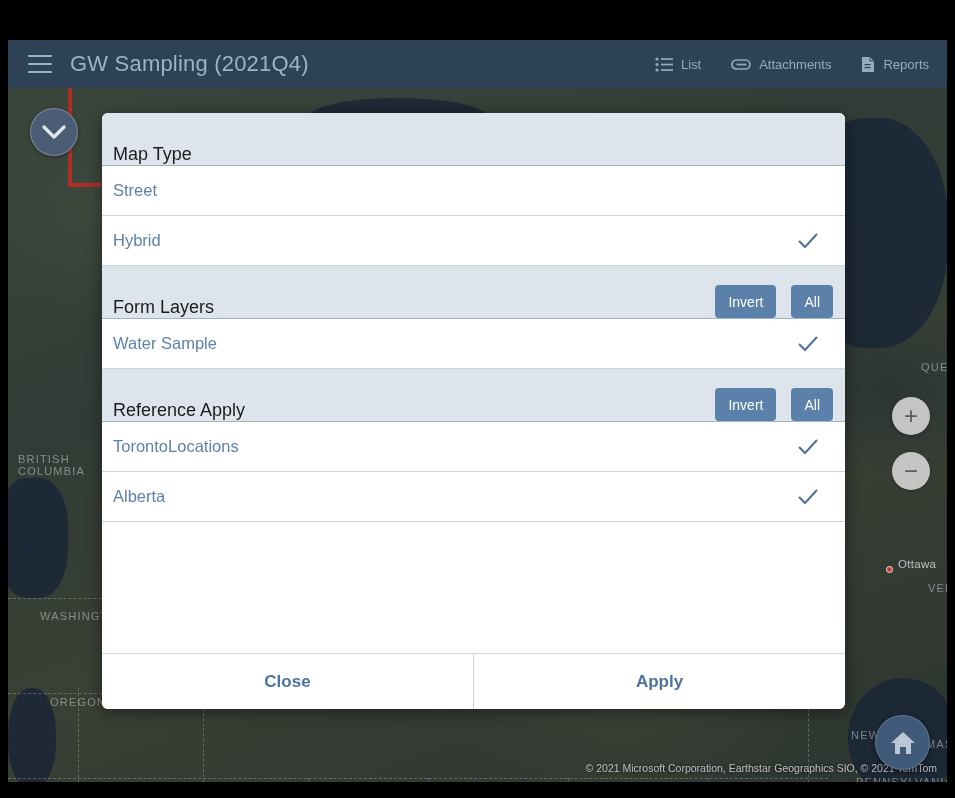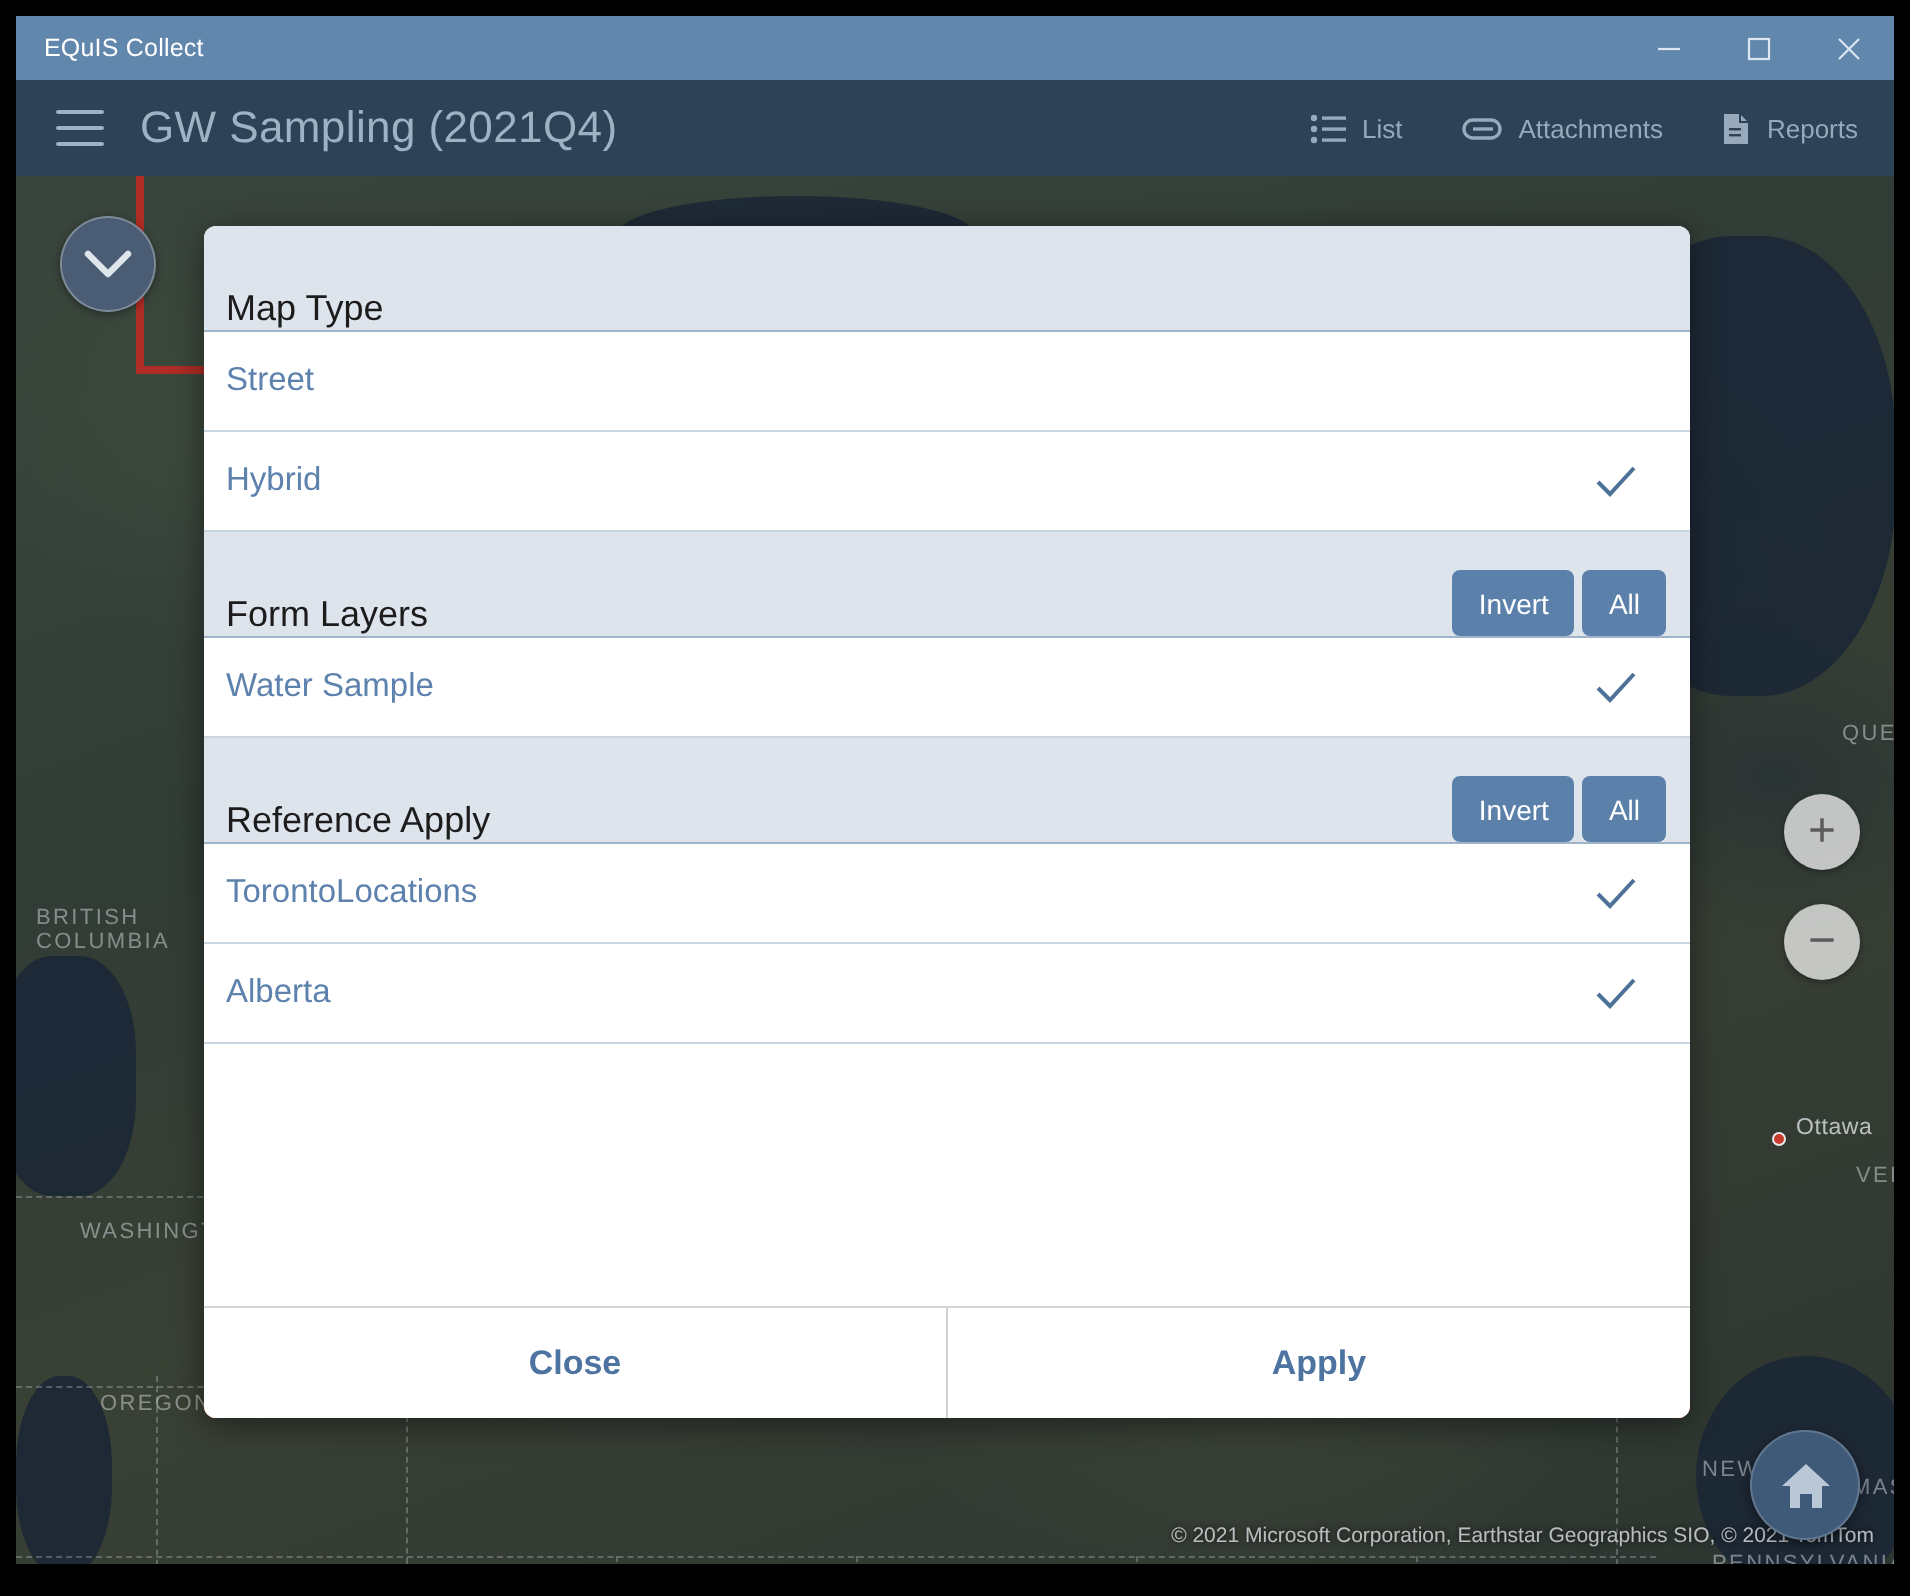--- a/index.html
+++ b/index.html
@@ -139,21 +139,21 @@
     background: #dde4ec;
     height: 53px;
     display: flex; align-items: flex-end;
     padding: 0 12px 0 11px;
     border-bottom: 1px solid #9fb4c9;
     flex-shrink: 0;
   }
   .section-header .title {
     color: #1c1c1c; font-size: 18px; font-weight: 400;
   }
-  .section-header .btns { margin-left: auto; display: flex; gap: 4px; }
+  .section-header .btns { margin-left: auto; display: flex; gap: 15px; }
   .hdr-btn {
     background: #5b81ab; color: #ffffff;
     border: none; border-radius: 4px;
     font-family: "Liberation Sans", sans-serif;
     font-size: 14px;
     padding: 0 13px; height: 33px;
     cursor: pointer;
   }
   .list-row {
     height: 50px; flex-shrink: 0;
@@ -177,41 +177,20 @@
     cursor: pointer; background: #ffffff; border: none;
     font-family: "Liberation Sans", sans-serif;
   }
   .footer-sep { width: 1px; background: #d2d2d2; }
 </style>
 </head>
 <body>
 
 <div id="app">
 
-  <div class="titlebar">
-    <span class="titlebar-title">EQuIS Collect</span>
-    <div class="win-controls">
-      <div class="win-btn">
-        <svg width="13" height="13" viewBox="0 0 13 13">
-          <line x1="1" y1="6.5" x2="12" y2="6.5" stroke="#dce7f2" stroke-width="1.1"></line>
-        </svg>
-      </div>
-      <div class="win-btn">
-        <svg width="13" height="13" viewBox="0 0 13 13">
-          <rect x="1.5" y="1.5" width="10" height="10" fill="none" stroke="#dce7f2" stroke-width="1.1"></rect>
-        </svg>
-      </div>
-      <div class="win-btn">
-        <svg width="13" height="13" viewBox="0 0 13 13">
-          <line x1="1.5" y1="1.5" x2="11.5" y2="11.5" stroke="#dce7f2" stroke-width="1.1"></line>
-          <line x1="11.5" y1="1.5" x2="1.5" y2="11.5" stroke="#dce7f2" stroke-width="1.1"></line>
-        </svg>
-      </div>
-    </div>
-  </div>
 
   <div class="appbar">
     <div class="hamburger">
       <i></i>
         <i></i>
         <i></i>
     </div>
     <span class="app-title">GW Sampling (2021Q4)</span>
     <div class="appbar-actions">
 

